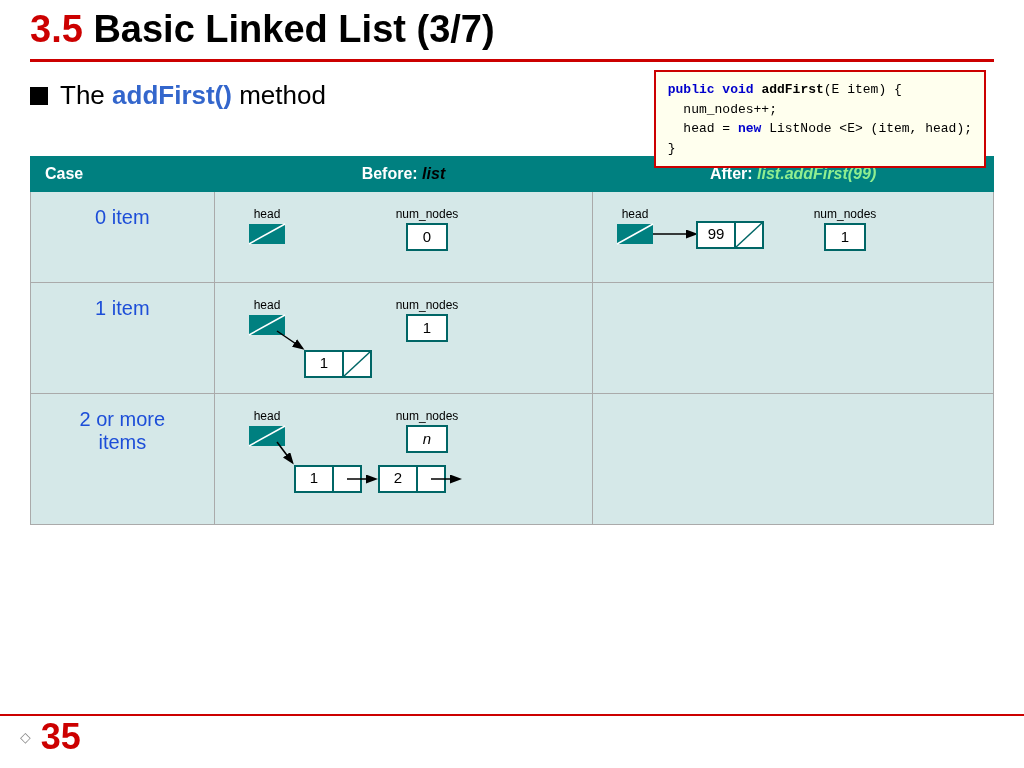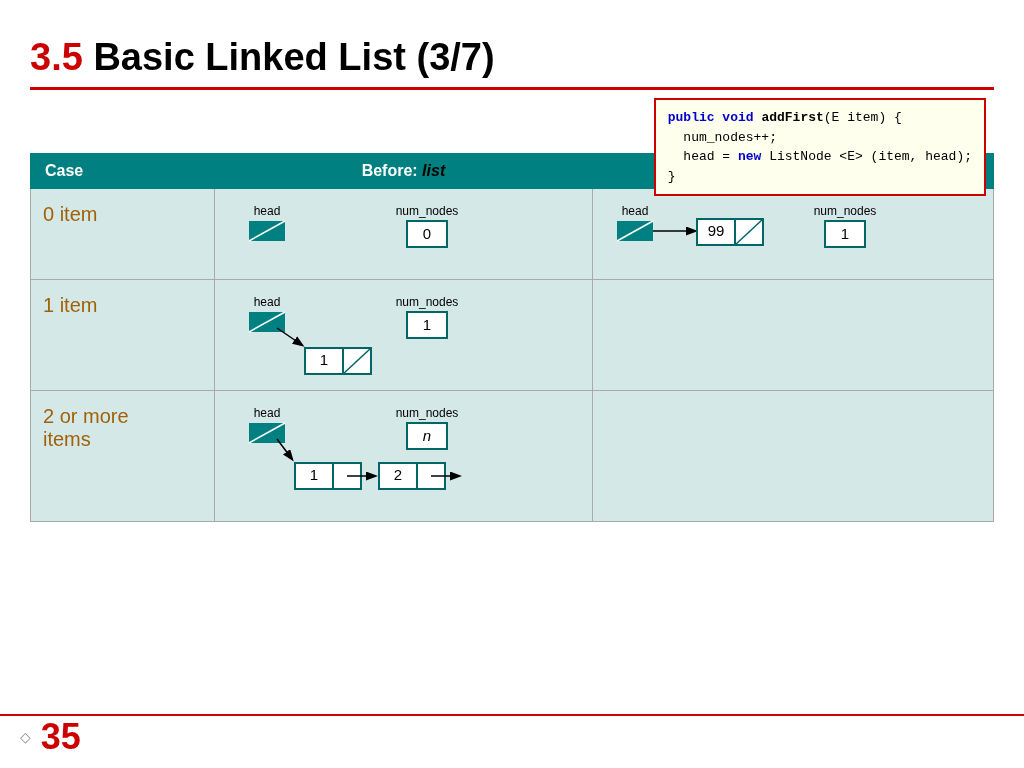--- a/index.html
+++ b/index.html
@@ -8,21 +8,21 @@
       background: #fff;
       width: 1024px;
       height: 768px;
       overflow: hidden;
       position: relative;
     }
 
     .slide {
       width: 1024px;
       height: 768px;
-      padding: 36px 30px 10px 30px;
+      padding: 8px 30px 10px 30px;
       position: relative;
     }
 
     .title {
       font-size: 38px;
       font-weight: bold;
       color: #000;
       border-bottom: 3px solid #cc0000;
       padding-bottom: 8px;
       margin-bottom: 18px;
@@ -102,24 +102,25 @@
       font-style: italic;
     }
     .main-table td {
       background: #d5e8e8;
       border: 1px solid #aaa;
       vertical-align: middle;
       padding: 10px 12px;
     }
     .main-table td.case-td {
       font-size: 20px;
-      color: #a16207;
+      color: #1d4ed8;
       font-weight: normal;
       vertical-align: top;
       padding-top: 14px;
+      text-align: center;
     }
     .main-table td.before-td {
       width: 340px;
     }
     .main-table td.after-td {
       width: 360px;
     }
 
     
     svg.diagram-svg {
@@ -156,20 +157,24 @@
 </head>
 <body>
 
 <div class="slide">
 
   <div class="title">
     <span class="num">3.5</span><span class="rest"> Basic Linked List (3/7)</span>
   </div>
 
   <div class="subtitle-row">
+    <div class="subtitle">
+      <span class="square-bullet"></span>
+      <span>The </span>&nbsp;<span class="method-name">addFirst()</span>&nbsp;<span> method</span>
+    </div>
 
     <div class="code-box">
       <div><span class="kw-blue">public</span> <span class="kw-blue">void</span> <span class="kw">addFirst</span>(E item) {</div>
       <div>&nbsp;&nbsp;num_nodes++;</div>
       <div>&nbsp;&nbsp;head = <span class="kw-blue">new</span> ListNode &lt;E&gt; (item, head);</div>
       <div>}</div>
     </div>
   </div>
 
   <table class="main-table">

